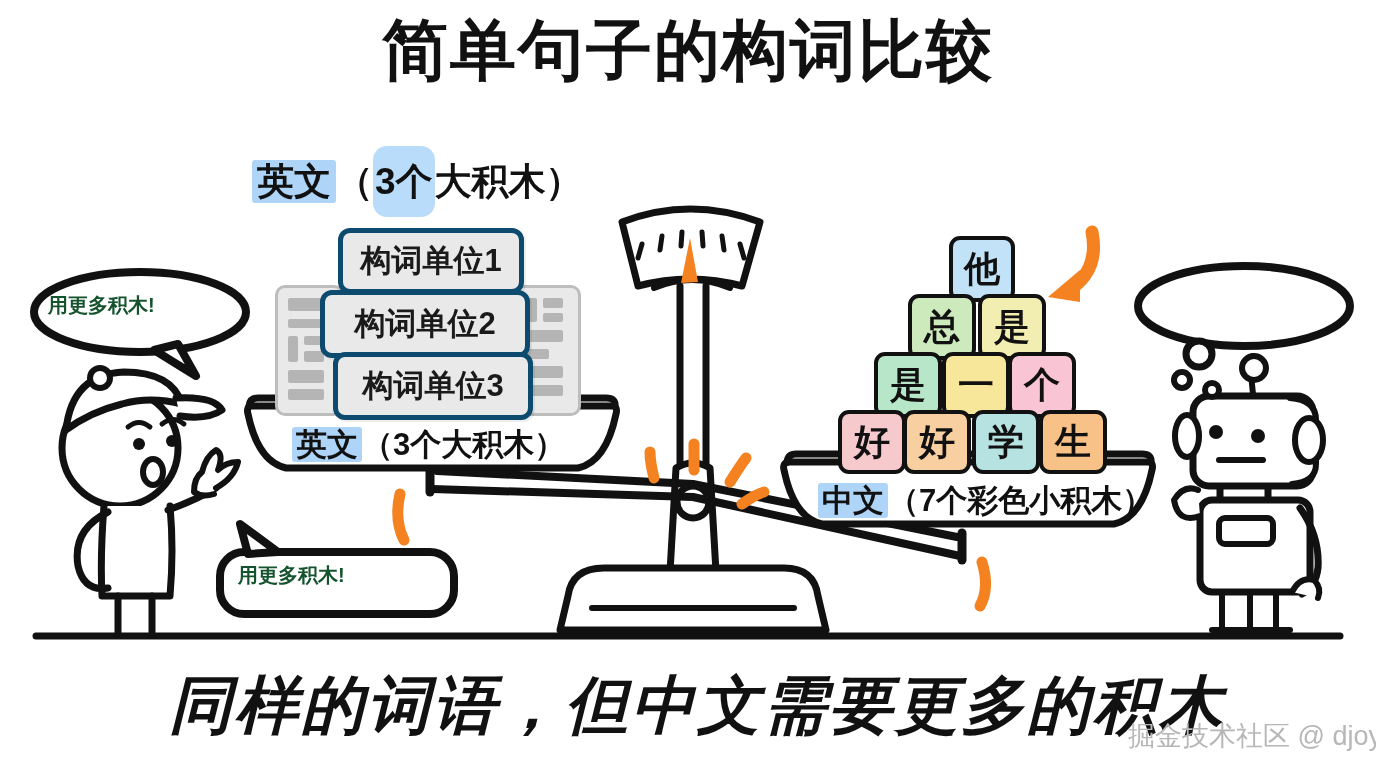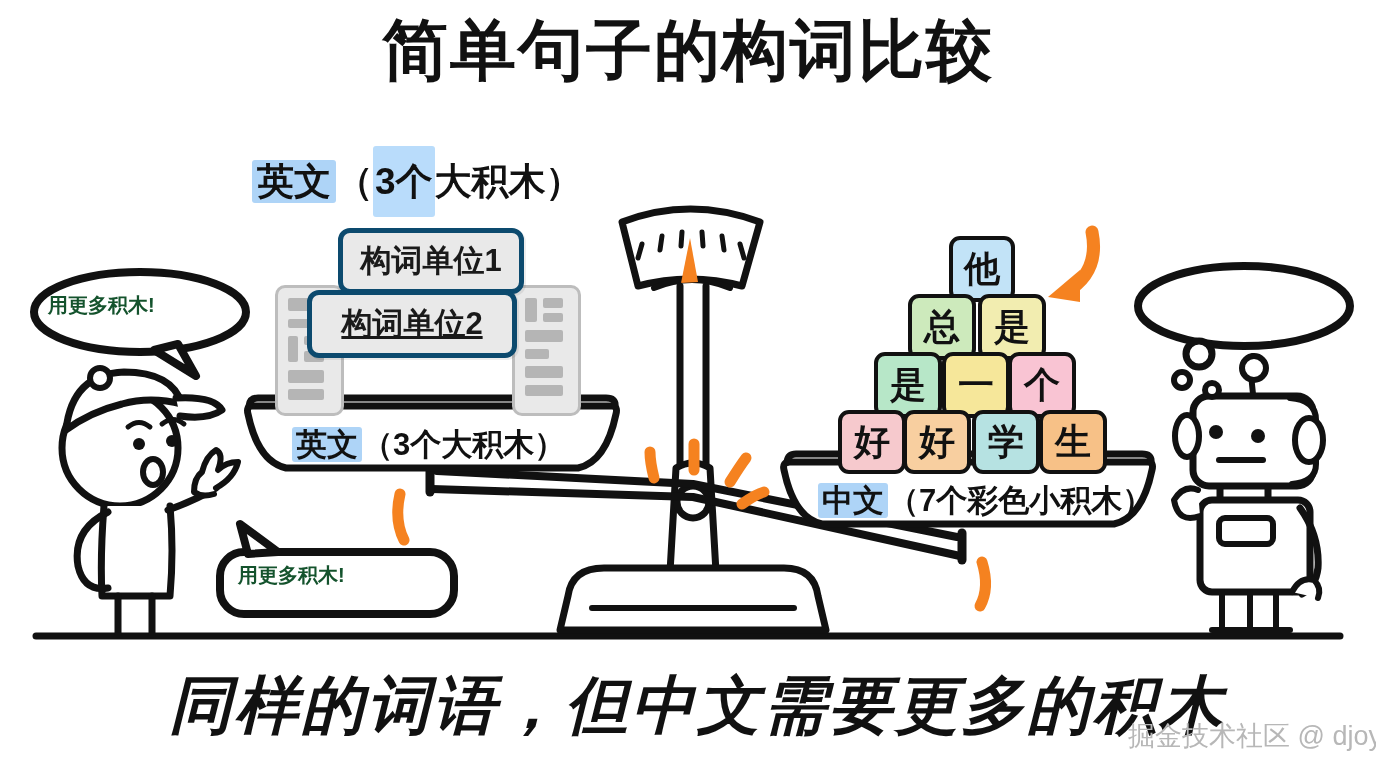--- a/index.html
+++ b/index.html
@@ -10,40 +10,40 @@
   .title{
     position:absolute;left:0;top:14px;width:1376px;text-align:center;
     font-size:66px;font-weight:700;letter-spacing:2px;color:#111;
     font-family:"Liberation Sans","DejaVu Sans",sans-serif;
     line-height:1.1;
   }
 
   
   .sec-head{position:absolute;font-size:37px;font-weight:700;white-space:nowrap;color:#111;}
   .sec-head .hl{background:#aed4f7;padding:1px 5px;border-radius:3px;}
-  .sec-head .hl2{background:#b9dcfb;padding:15px 2px;border-radius:3px;}
+  .sec-head .hl2{background:#b9dcfb;padding:15px 2px;border-radius:14px;}
   #head-en{left:252px;top:157px;}
   #head-zh{left:812px;top:157px;}
 
   
   .en-side{
     position:absolute;background:#e9e9e9;border:3px solid #bdbdbd;border-radius:10px;
   }
   #en-side-l{left:275px;top:285px;width:63px;height:125px;}
   #en-side-r{left:512px;top:285px;width:63px;height:125px;}
   .en-side .bar{position:absolute;background:#b5b5b5;border-radius:2px;}
 
   .en-block{
     position:absolute;background:#e9e9e9;border:5px solid #0c4a6e;border-radius:12px;
     display:flex;align-items:center;justify-content:center;
     font-size:31px;font-weight:700;color:#1a1a1a;white-space:nowrap;
     box-shadow:2px 2px 0 rgba(0,0,0,0.07);
   }
   #en-b1{left:338px;top:228px;width:176px;height:56px;}
-  #en-b2{left:307px;top:290px;width:200px;height:58px;text-decoration:underline;}
+  #en-b2{left:320px;top:290px;width:200px;height:58px;}
   #en-b3{left:333px;top:352px;width:190px;height:58px;}
 
   
   .zh-block{
     position:absolute;border:4px solid #111;border-radius:11px;
     display:flex;align-items:center;justify-content:center;
     font-size:36px;font-weight:700;color:#111;
   }
 
   
@@ -229,20 +229,21 @@
     <div class="bar" style="left:28px;top:10px;width:20px;height:10px;"></div>
     <div class="bar" style="left:28px;top:25px;width:20px;height:9px;"></div>
     <div class="bar" style="left:10px;top:42px;width:38px;height:12px;"></div>
     <div class="bar" style="left:10px;top:61px;width:24px;height:10px;"></div>
     <div class="bar" style="left:10px;top:78px;width:38px;height:12px;"></div>
     <div class="bar" style="left:10px;top:97px;width:38px;height:11px;"></div>
   </div>
 
   <div class="en-block" id="en-b1">构词单位1</div>
   <div class="en-block" id="en-b2">构词单位2</div>
+  <div class="en-block" id="en-b3">构词单位3</div>
 
   <div class="zh-block" style="left: 949px; top: 236px; width: 58px; height: 58px; background: rgb(194, 227, 247);">他</div>
 
   <div class="zh-block" style="left: 908px; top: 294px; width: 60px; height: 58px; background: rgb(205, 234, 188);">总</div>
   <div class="zh-block" style="left: 978px; top: 294px; width: 60px; height: 58px; background: rgb(242, 237, 176);">是</div>
 
   <div class="zh-block" style="left: 874px; top: 352px; width: 60px; height: 58px; background: rgb(183, 231, 200);">是</div>
   <div class="zh-block" style="left: 942px; top: 352px; width: 60px; height: 58px; background: rgb(246, 231, 154);">一</div>
   <div class="zh-block" style="left: 1008px; top: 352px; width: 60px; height: 58px; background: rgb(249, 196, 211);">个</div>
 

